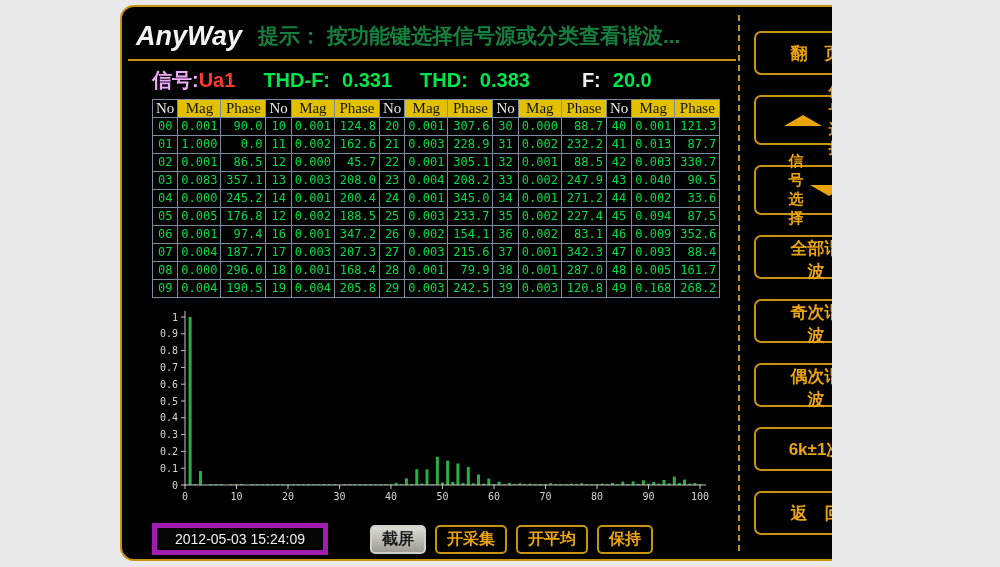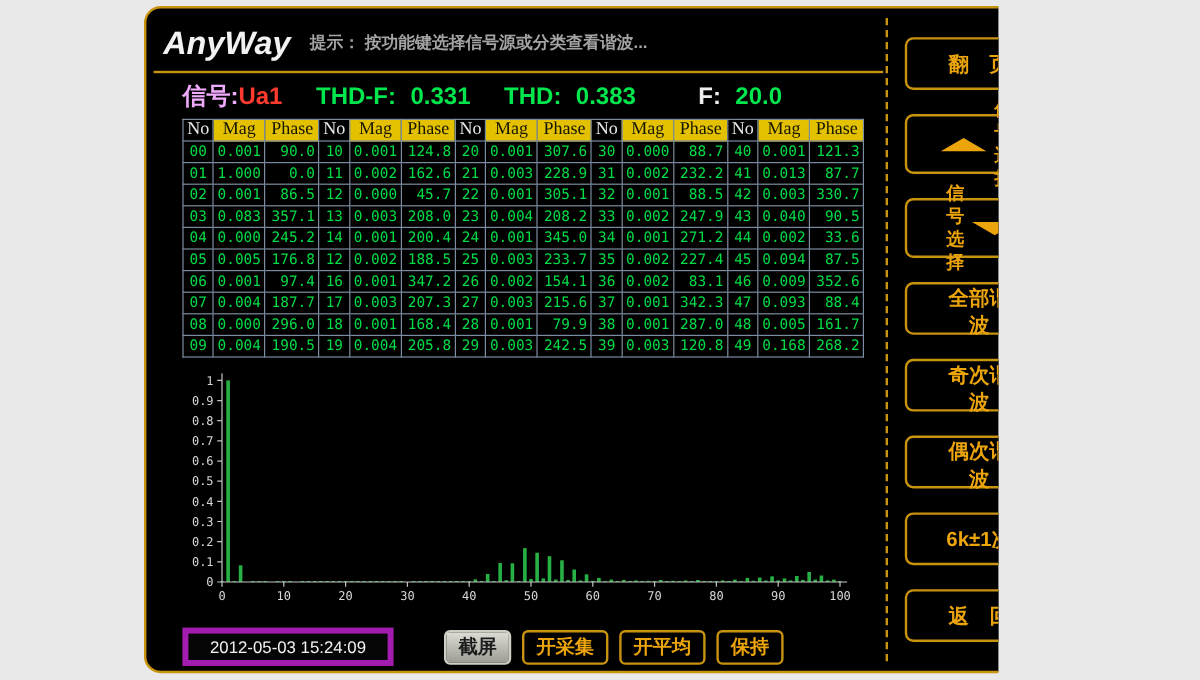--- a/index.html
+++ b/index.html
@@ -5,21 +5,21 @@
   * { box-sizing: border-box; margin: 0; padding: 0; }
   html,body { background:#e9e9e9; font-family:"Liberation Sans",sans-serif; }
   .page { position:relative; width:832px; height:567px; background:#e9e9e9; overflow:hidden; }
 
   .panel { position:absolute; left:120px; top:5px; width:760px; height:556px;
            background:#000; border:2px solid #c8930e; border-radius:14px; }
 
   .topbar { position:absolute; left:14px; top:8px; height:42px; display:flex; align-items:center; }
   .logo { font-style:italic; font-weight:bold; font-size:27px; color:#f2f2f2; padding-right:16px;
           font-family:"Liberation Sans",sans-serif; }
-  .hint { color:#a3a3a3; font-size:14px; font-weight:bold; }
+  .hint { color:#15803d; font-size:21px; font-weight:bold; }
 
   .hrule { position:absolute; left:6px; top:52px; width:608px; height:2px; background:#c8930e; }
 
   .signal-row { position:absolute; left:30px; top:60px; display:flex; align-items:baseline;
                 font-weight:bold; font-size:20px; white-space:nowrap; }
   .sig-label { color:#f0abfc;text-align:right; }
   .sig-name  { color:#ff3a2e; margin-left:0; }
   .lbl-g  { color:#00e64d; margin-left:28px; }
   .lbl-w  { color:#eeeeee; margin-left:52px; }
   .val-g  { color:#00e64d; margin-left:12px; }

